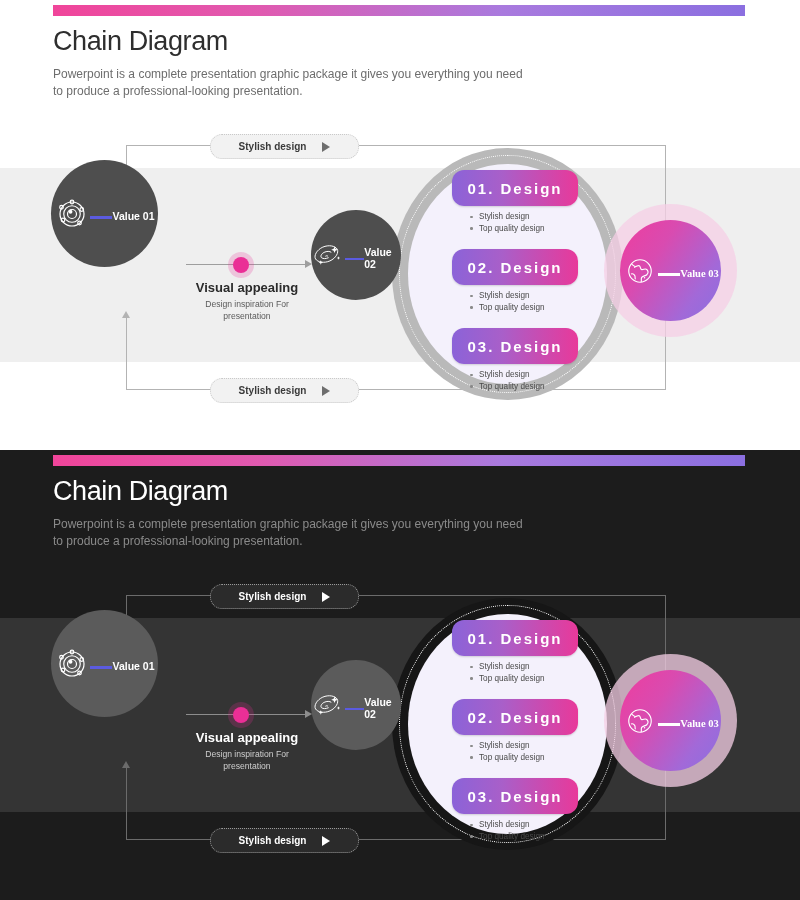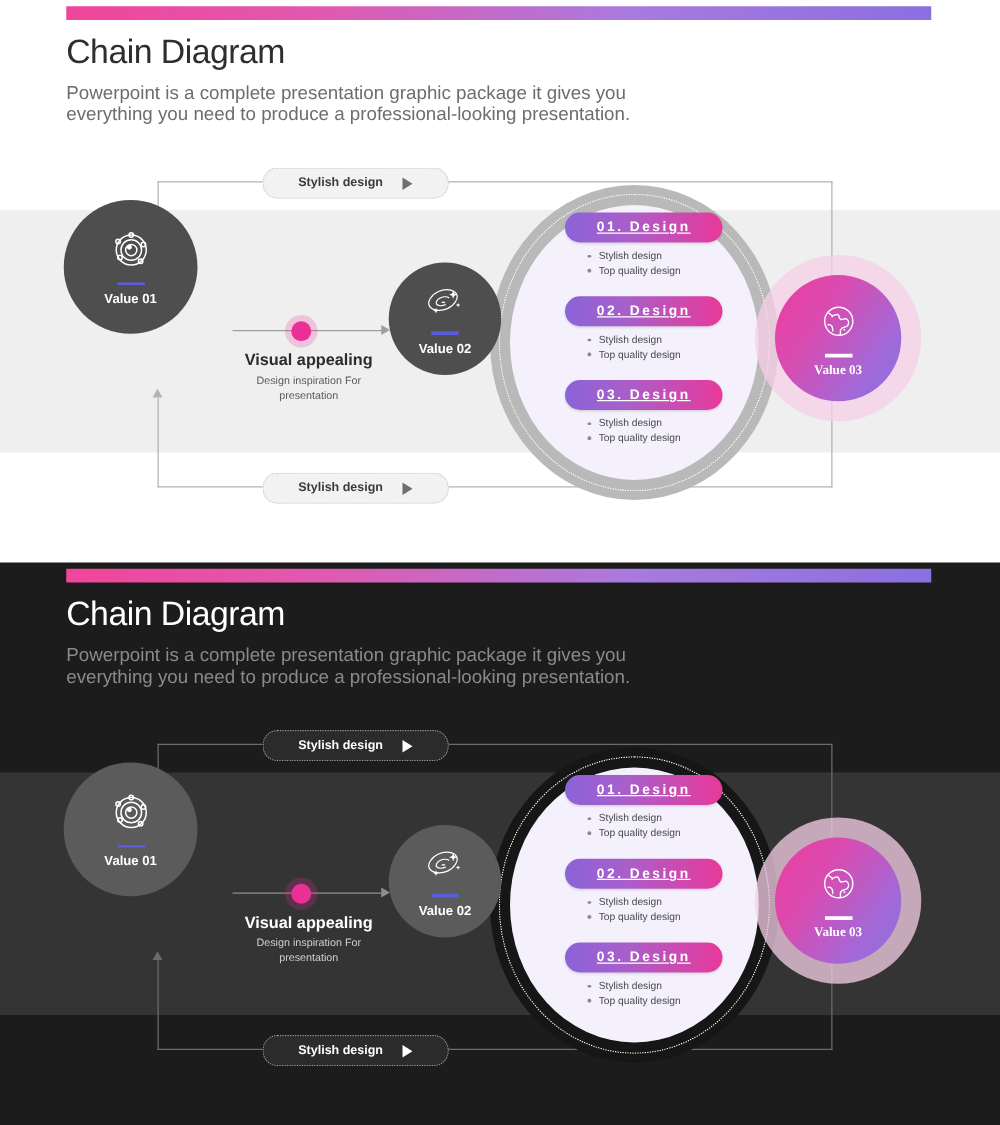--- a/index.html
+++ b/index.html
@@ -11,21 +11,21 @@
 
   
   .topbar{position:absolute;left:53px;top:5px;width:692px;height:11px;
           background:linear-gradient(90deg,#ef4b9b 0%,#e255a8 25%,#b munch 0%,#a579e0 70%,#8b6fe0 100%);}
   .bar-grad{background:linear-gradient(90deg,#f0459a 0%,#e05ab0 30%,#a97ade 65%,#8b6fe0 100%);}
 
   .title{position:absolute;left:53px;top:26px;font-size:27px;font-weight:normal;
          letter-spacing:-0.4px;}
   .light .title{color:#2e2e2e;}
   .dark .title{color:#ffffff;}
-  .subtitle{position:absolute;left:53px;top:66px;width:470px;font-size:15px;
+  .subtitle{position:absolute;left:53px;top:66px;width:470px;font-size:12px;
             line-height:17px;}
   .light .subtitle{color:#6d6d6d;}
   .dark .subtitle{color:#8a8a8a;}
 
   
   .band{position:absolute;left:0;top:168px;width:800px;height:194px;}
   .light .band{background:#efefef;}
   .dark .band{background:#343434;}
 
   
@@ -40,33 +40,33 @@
   .ring-outer{position:absolute;inset:0;border-radius:50%;}
   .light .ring-outer{background:#b9b9b9;}
   .dark .ring-outer{background:#161616;}
   .ring-dots{position:absolute;left:7px;top:7px;right:7px;bottom:7px;border-radius:50%;
              border:1.6px dotted #ffffff;}
   .ring-inner{position:absolute;left:16px;top:16px;right:16px;bottom:16px;border-radius:50%;
               background:#f4f1fc;}
 
   
   .dcol{position:absolute;left:452px;top:170px;width:140px;}
-  .dpill{width:126px;height:24px;border-radius:12px;
+  .dpill{width:126px;height:36px;border-radius:12px;
          background:linear-gradient(90deg,#8b63d8 0%,#a95fc9 40%,#e8399a 100%);
-         color:#fff;font-size:11px;font-weight:bold;letter-spacing:2px;
+         color:#fff;font-size:15px;font-weight:bold;letter-spacing:2px;
          display:flex;align-items:center;justify-content:center;
-         box-shadow:0 1px 2px rgba(0,0,0,.15);text-decoration:underline;}
+         box-shadow:0 1px 2px rgba(0,0,0,.15);}
   .dgroup{margin-bottom:15px;}
   .dbul{margin:5px 0 0 16px;}
   .dbul div{font-size:8.2px;color:#4a4a4a;line-height:11.5px;position:relative;padding-left:11px;}
   .dbul div:before{content:"";position:absolute;left:2px;top:4.5px;width:2.5px;height:2.5px;
                    background:#8a8a8a;border-radius:50%;}
 
   
-  .vcirc{position:absolute;border-radius:50%;display:flex;flex-direction:column;
+  .vcirc{position:absolute;border-radius:50%;display:flex;
          align-items:center;justify-content:center;}
   .light .vgray{background:#4e4e4e;}
   .dark  .vgray{background:#5b5b5b;}
   .vlabel{color:#fff;font-size:10.5px;font-weight:bold;margin-top:5px;}
   .vsep{width:22px;height:2.2px;background:#5b5be0;margin-top:8px;}
   .vsep.w{background:#ffffff;}
   .vicon svg{display:block;}
 
   .halo{position:absolute;border-radius:50%;background:#f6cfe6;opacity:.75;}
   .v3{background:linear-gradient(125deg,#ef3d9e 0%,#d94bb0 35%,#a269d8 75%,#8b6fe0 100%);font-family:Liberation Serif, serif;}

